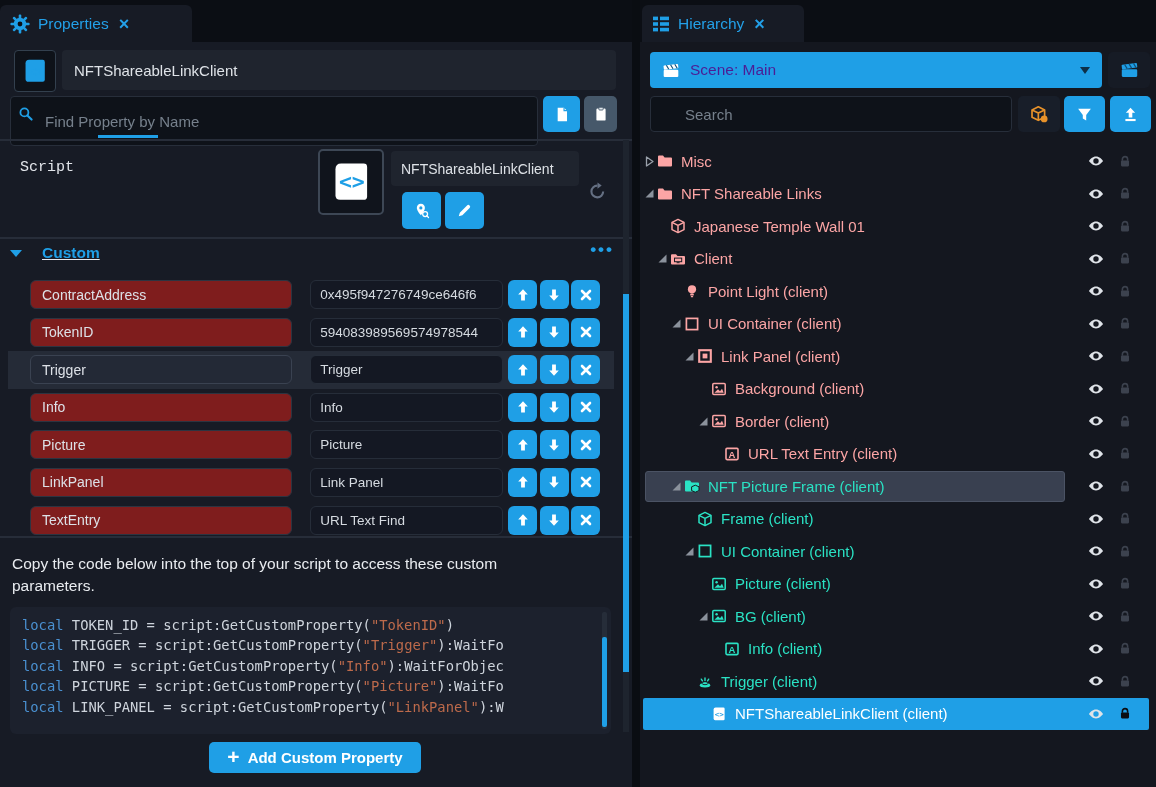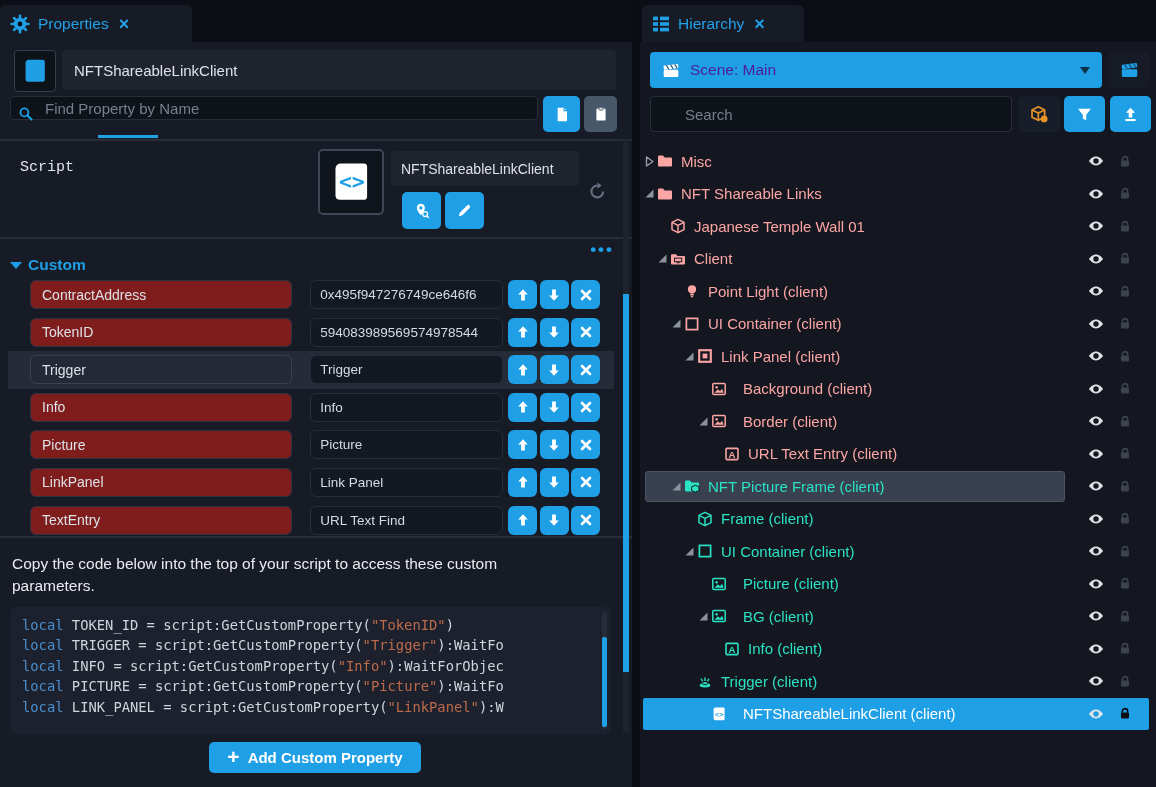--- a/index.html
+++ b/index.html
@@ -20,29 +20,29 @@
   .inp::placeholder{color:#76808c;}
   .bluebtn{position:absolute;background:#1f9fe6;border:none;border-radius:5px;display:flex;
        align-items:center;justify-content:center;cursor:pointer;padding:0;}
   .darkbtn{position:absolute;background:#161b25;border:none;border-radius:5px;display:flex;
        align-items:center;justify-content:center;cursor:pointer;padding:0;}
   .hr{position:absolute;left:0;right:0;height:2px;background:#272d39;}
   
   .scripticonbox{position:absolute;left:14px;top:50px;width:40px;height:40px;background:#0e1219;
        border:1px solid #33404e;border-radius:4px;display:flex;align-items:center;justify-content:center;}
   #objname{left:62px;top:50px;width:554px;height:40px;background:#1f242e;border:none;padding:0 12px;}
-  #findprop{left:10px;top:96px;width:528px;height:24px;padding:0 10px 0 34px;}
+  #findprop{left:10px;top:96px;width:528px;height:50px;padding:0 10px 0 34px;}
   .mag{position:absolute;pointer-events:none;}
   .sliver{position:absolute;left:98px;top:135px;width:60px;height:3px;background:#1f9fe6;}
   .flabel{position:absolute;font-size:15px;color:#e2e5ea;font-family:Liberation Mono, monospace;}
   .preview{position:absolute;left:318px;top:149px;width:66px;height:66px;background:#10141c;
        border:2px solid #3d4755;border-radius:5px;display:flex;align-items:center;justify-content:center;box-sizing:border-box;}
   .chip{position:absolute;left:391px;top:151px;width:188px;height:35px;background:#1f242e;border-radius:4px;
        font-size:14px;color:#dde1e6;display:flex;align-items:center;padding:0 10px;box-sizing:border-box;}
-  .sechead{position:absolute;left:10px;top:256px;display:flex;align-items:center;gap:6px;}
+  .sechead{position:absolute;left:10px;top:244px;display:flex;align-items:center;gap:20px;text-decoration:underline;}
   .tri{width:0;height:0;border-left:6px solid transparent;border-right:6px solid transparent;
        border-top:7px solid #1f9fe6;}
   .sectitle{color:#1f9fe6;font-weight:bold;font-size:15.5px;}
   .dots{position:absolute;right:18px;top:240px;color:#1f9fe6;font-size:17px;letter-spacing:2px;font-weight:bold;}
   .customrows{position:absolute;left:30px;top:280px;width:570px;}
   .crow{position:relative;display:flex;height:29px;margin-bottom:8.6px;align-items:center;}
   .crow>*{position:relative;z-index:1;}
   .crow.hl::before{content:"";position:absolute;left:-22px;right:-14px;top:-4.5px;bottom:-4.5px;
        background:#252b37;z-index:0;}
   .cname{width:263px;height:29px;background:#7f1d1d;border:1px solid #2d3441;border-radius:6px;
@@ -79,21 +79,21 @@
   #hsearch{left:10px;top:96px;width:362px;height:36px;padding:0 10px 0 34px;}
   .tree{position:absolute;left:0;right:0;top:145px;}
   .trow{position:relative;height:32.5px;display:flex;align-items:center;margin:0 7px 0 3px;
        font-size:15px;color:#fca5a5;cursor:default;}
   .trow>*{position:relative;z-index:1;}
   .trow.teal{color:#2ae2c4;}
   .trow.sel{background:#1f9fe6;color:#fff;border-radius:2px;}
   .trow.hlrow::before{content:"";position:absolute;left:2px;width:420px;top:1px;bottom:1px;
        background:#394050;border:1px solid #4b5364;border-radius:3px;z-index:0;box-sizing:border-box;}
   .lv0{padding-left:14px;} .lv1{padding-left:27px;} .lv2{padding-left:41px;}
-  .lv3{padding-left:54px;} .lv4{padding-left:68px;gap:8px;} .lv5{padding-left:81px;}
+  .lv3{padding-left:54px;} .lv4{padding-left:68px;} .lv5{padding-left:81px;}
   .exp{position:absolute;width:13px;height:13px;display:flex;align-items:center;justify-content:center;}
   .xl0{left:0px;} .xl1{left:13px;} .xl2{left:27px;} .xl3{left:40px;} .xl4{left:54px;}
   .ticon{width:16px;height:16px;flex:0 0 16px;}
   .tlabel{margin-left:8px;white-space:nowrap;}
   .eye{position:absolute;right:42px;width:22px;display:flex;justify-content:center;color:#dfe3e8;}
   .lock{position:absolute;right:16px;width:16px;display:flex;justify-content:center;color:#3c424e;}
   .trow.sel .lock{color:#0b0e13;}
 </style>
 </head>
 <body>

